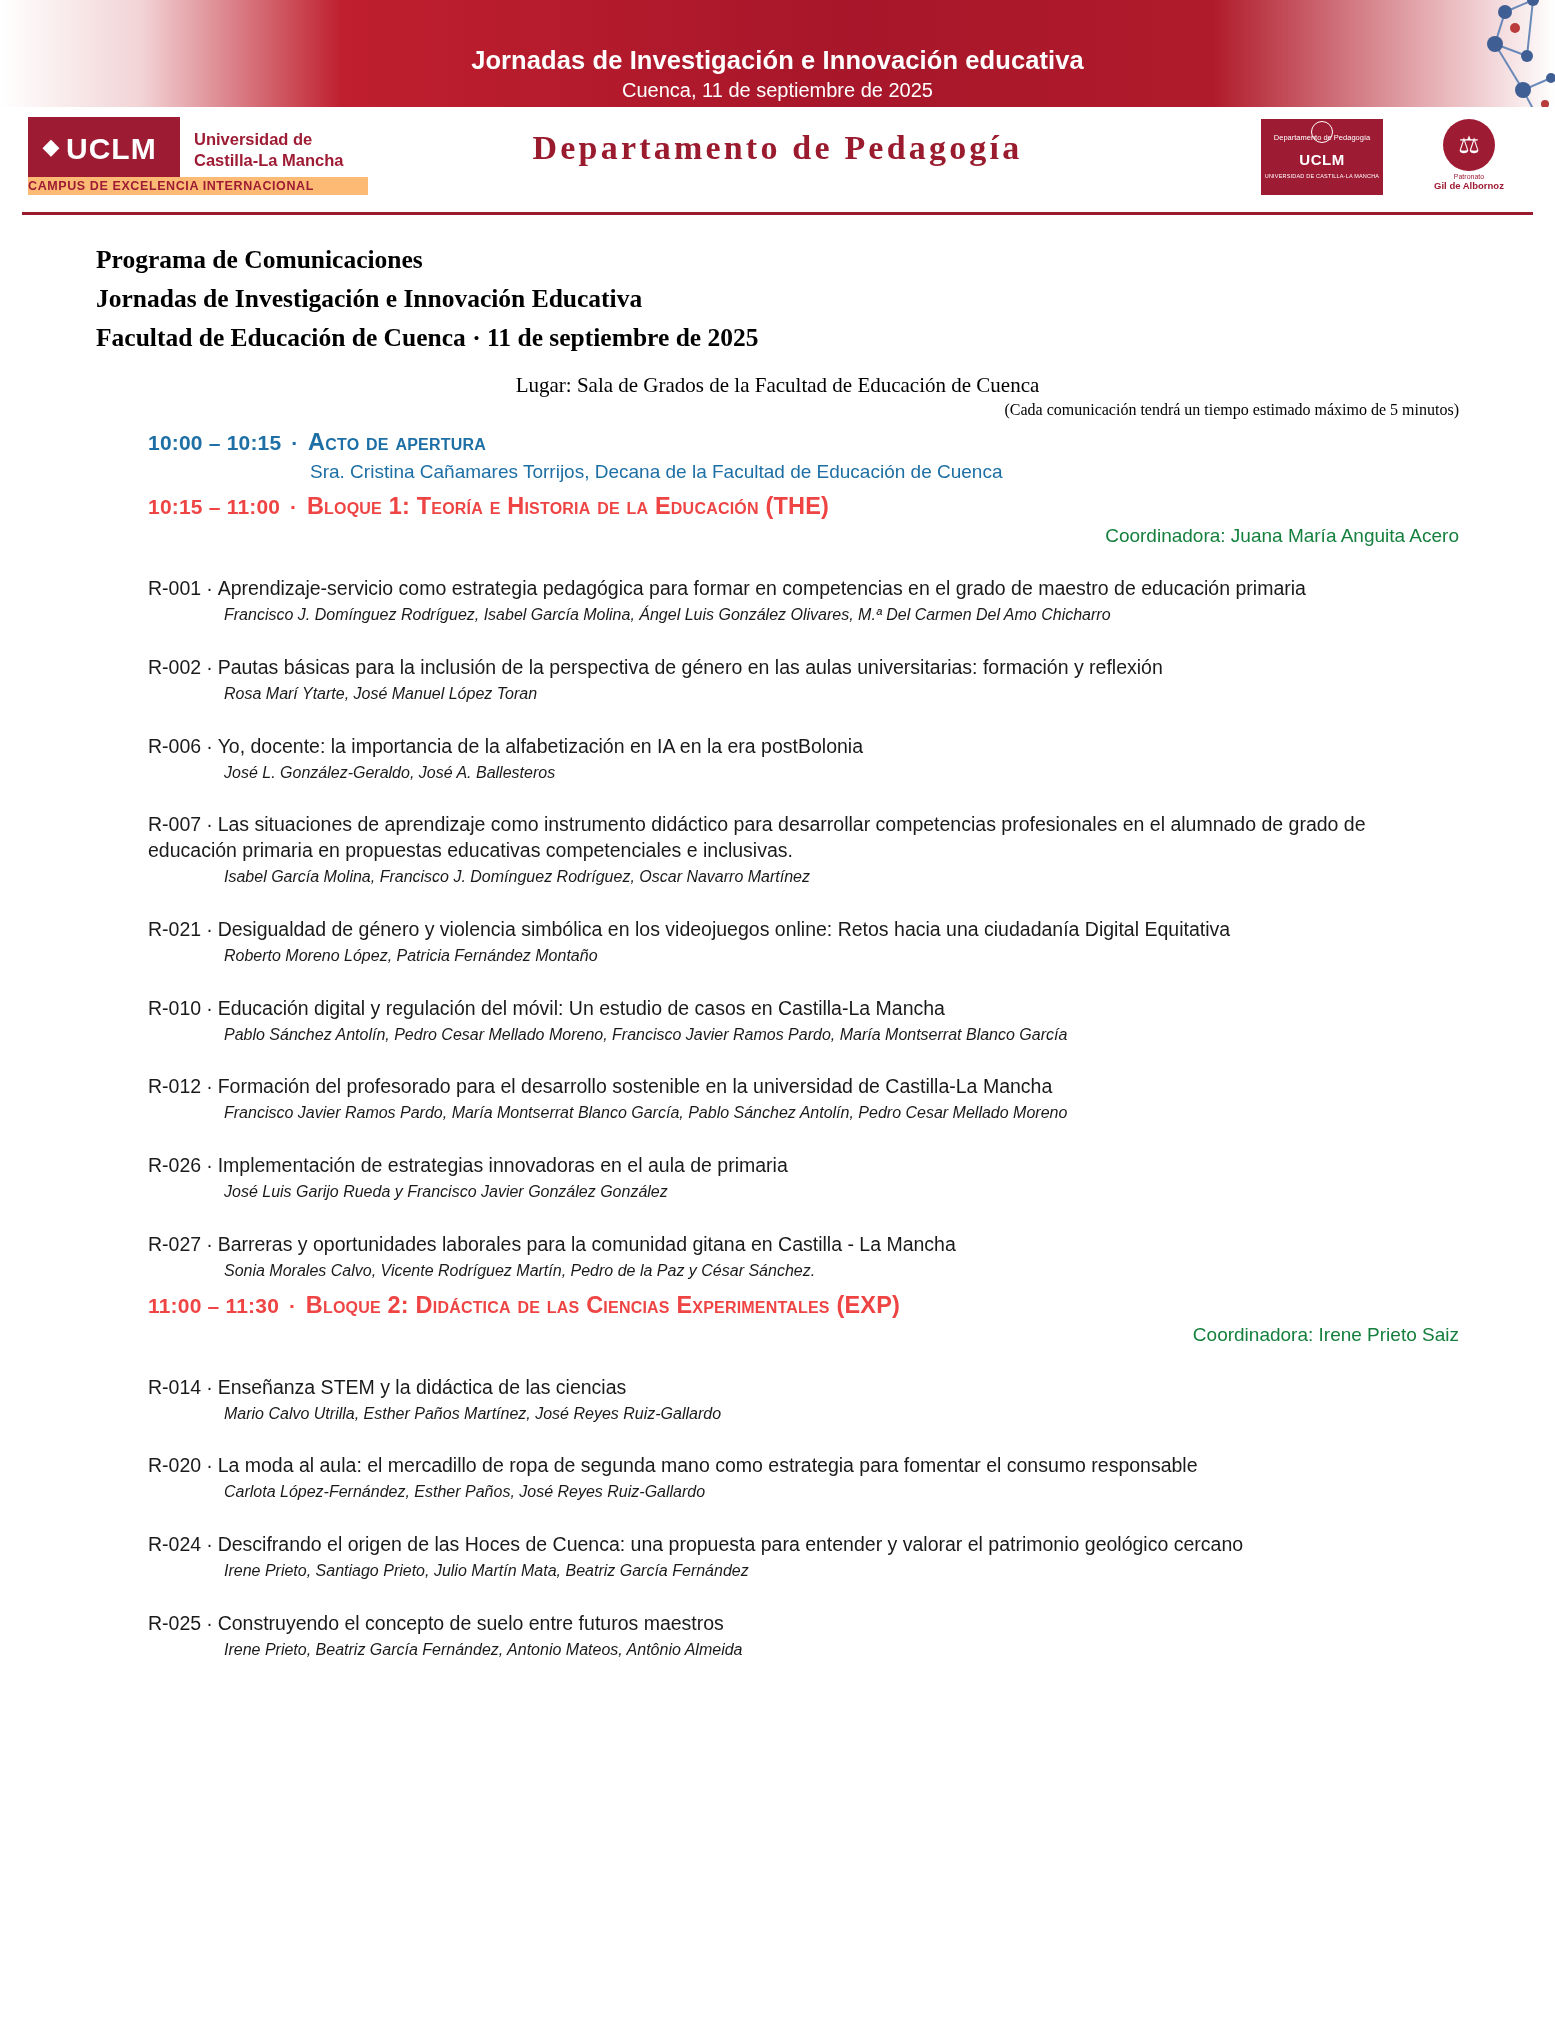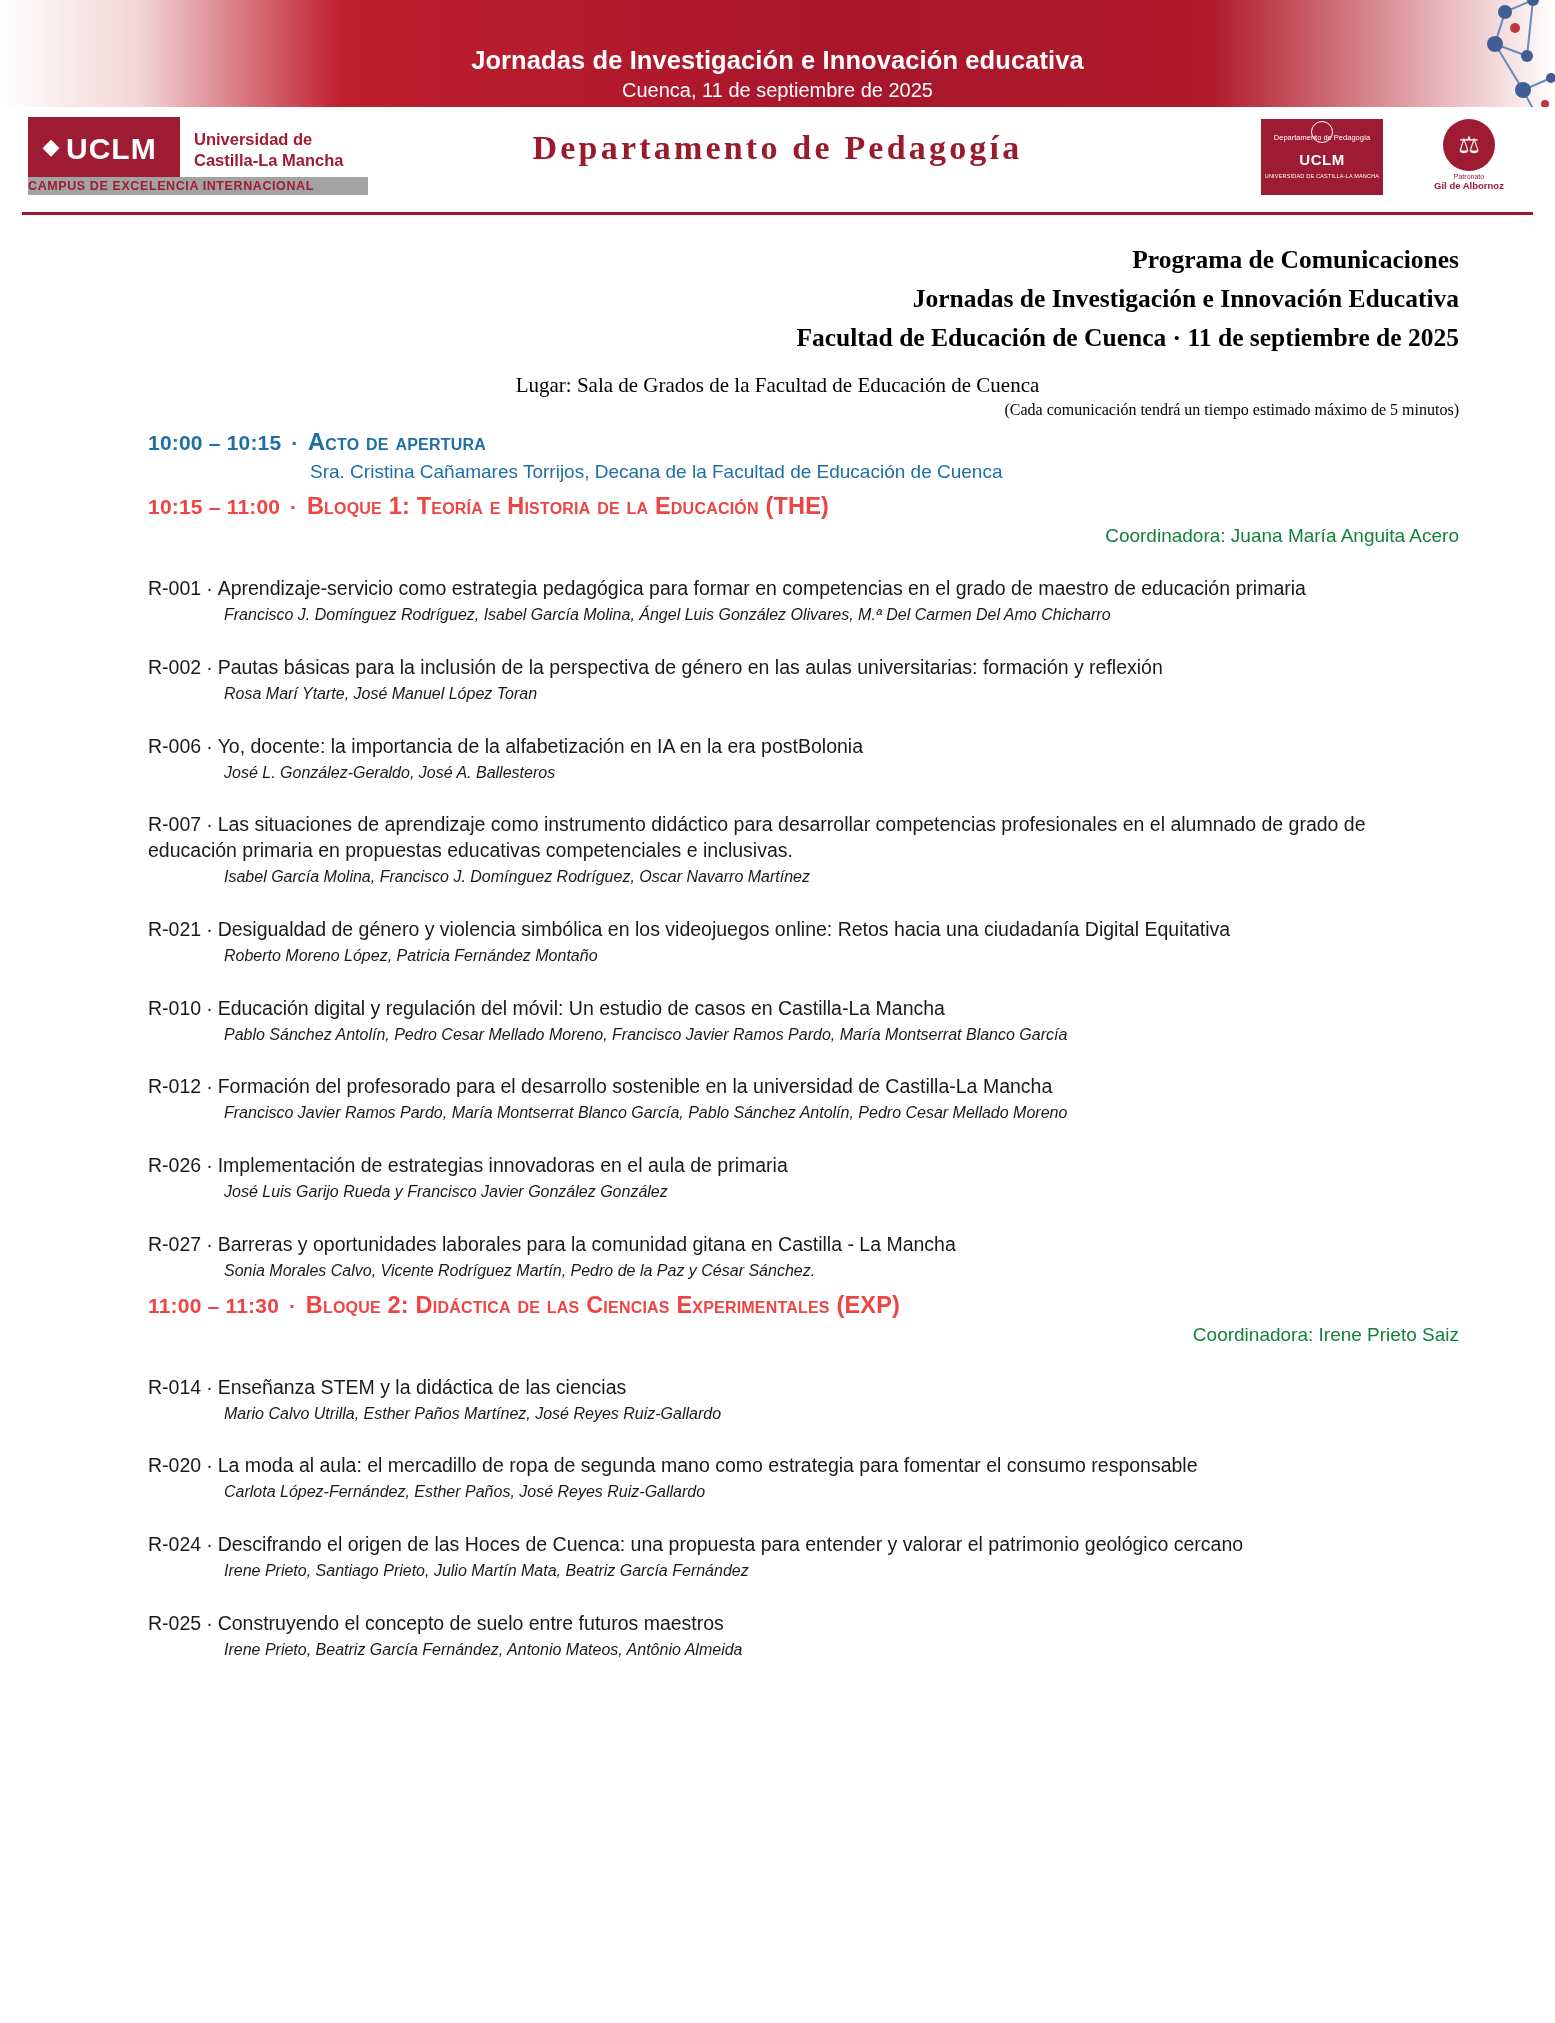--- a/index.html
+++ b/index.html
@@ -93,21 +93,21 @@
     left: 166px; top: 12px;
     color: #9e1b34;
     font-size: 16.5px;
     font-weight: bold;
     line-height: 1.25;
   }
   .uclm-bar {
     position: absolute;
     left: 0; top: 60px;
     width: 340px; height: 18px;
-    background: #a3a3a3;
+    background: #fdba74;
     color: #9e1b34;
     font-size: 12.5px;
     font-weight: bold;
     letter-spacing: .6px;
     line-height: 18px;
   }
   .dep-title {
     position: absolute;
     left: 0; right: 0;
     top: 22px;
@@ -163,21 +163,21 @@
     height: 3px;
     background: #9b1b2e;
     margin: 0 22px 0 22px;
   }
 
   
   .doc {
     padding: 26px 96px 20px 96px;
   }
   .doc-title {
-    text-align: right;
+    text-align: left;
     font-family: "Liberation Serif", serif;
     font-weight: bold;
     font-size: 25.5px;
     line-height: 1.52;
     color: #000;
   }
   .venue {
     text-align: center;
     font-family: "Liberation Serif", serif;
     font-size: 21px;

